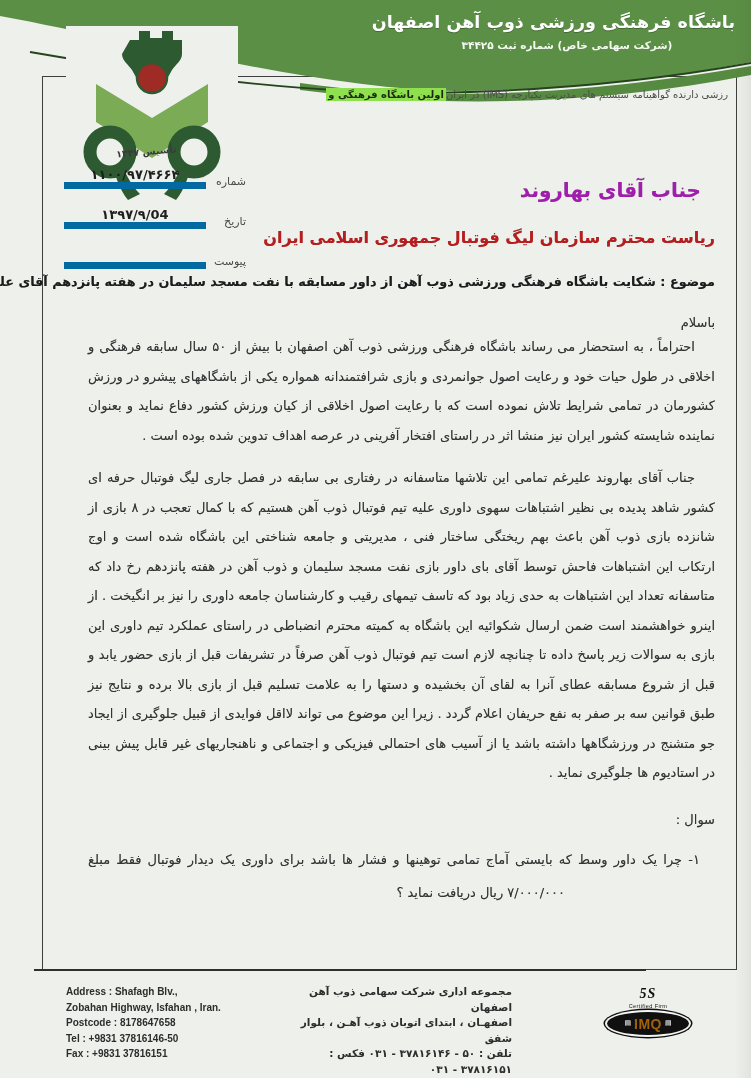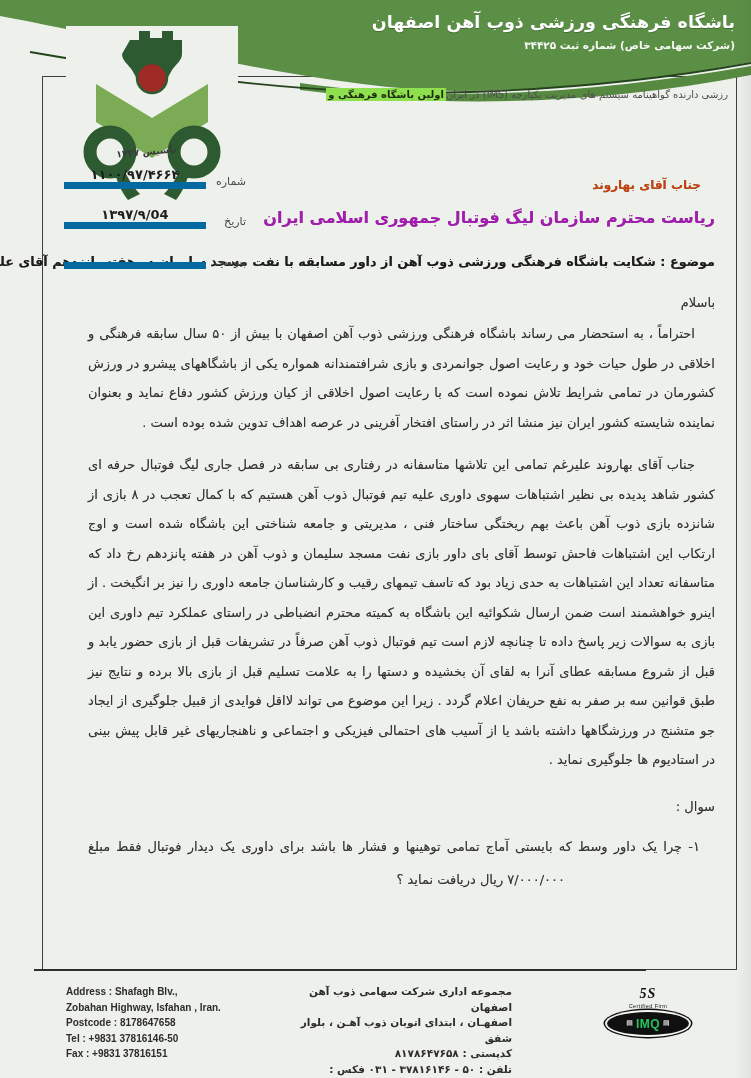--- a/index.html
+++ b/index.html
@@ -6,21 +6,21 @@
   body{
     width:751px;height:1078px;position:relative;overflow:hidden;
     background:#eef0ec;
     font-family:"DejaVu Sans",sans-serif;
   }
   .page{position:absolute;inset:0;}
   
   .band-svg{position:absolute;top:0;left:0;z-index:3;}
   .header-text{
     position:absolute;top:12px;right:16px;width:336px;z-index:4;
-    text-align:right;color:#ffffff;direction:rtl;
+    text-align:center;color:#ffffff;direction:rtl;
   }
   .club-name{font-size:17.5px;font-weight:bold;white-space:nowrap;
     text-shadow:0 1px 0 rgba(0,0,0,.25);letter-spacing:-.2px;}
   .registration{font-size:10.5px;font-weight:bold;margin-top:7px;opacity:.95;}
   
   .letter-box{
     position:absolute;left:42px;top:76px;width:693px;height:892px;
     border:1.3px solid #3f3f3f;z-index:1;background:transparent;
   }
   .edge-shade{position:absolute;top:0;right:0;width:16px;height:1078px;z-index:9;
@@ -45,26 +45,26 @@
   .meta-line{flex:1;border-bottom:7px solid #0369a1;height:24px;position:relative;}
   .meta-value{
     position:absolute;bottom:0;right:0;left:0;text-align:center;
     font-size:13px;font-weight:bold;color:#1e1e1e;letter-spacing:.5px;white-space:nowrap;
   }
   
   .content{
     position:absolute;right:36px;left:88px;top:178px;z-index:4;direction:rtl;
     color:#343434;text-shadow:0 0 .5px rgba(60,60,60,.45);
   }
-  .recipient1{font-size:12px;font-weight:bold;color:#c2410c;padding-right:14px;white-space:nowrap;}
-  .recipient2{font-size:16px;font-weight:bold;color:#a21caf;margin-top:16px;white-space:nowrap;}
+  .recipient1{font-size:20px;font-weight:bold;color:#a21caf;padding-right:14px;white-space:nowrap;}
+  .recipient2{font-size:16px;font-weight:bold;color:#b91c1c;margin-top:26px;white-space:nowrap;}
   .subject{font-size:12.8px;font-weight:bold;color:#1c1c1c;margin-top:27px;white-space:nowrap;letter-spacing:-.25px;}
   .salutation{font-size:13px;margin-top:26px;text-align:right;}
   .para{font-size:13px;line-height:29.5px;text-align:justify;text-indent:20px;}
-  .p1{margin-top:9px;}
+  .p1{margin-top:2px;}
   .p2{margin-top:13px;}
   .q-head{font-size:13px;margin-top:24px;}
   .q1{font-size:13px;line-height:33px;margin-top:16px;text-align:justify;
       padding-right:150px;text-indent:-135px;}
   
   .footer-rule{position:absolute;left:34px;top:969px;width:612px;height:2px;background:#2f2f2f;z-index:2;}
   .footer{position:absolute;left:66px;right:14px;top:984px;display:flex;direction:ltr;z-index:4;}
   .f-en{width:190px;font-family:"Liberation Sans",sans-serif;font-size:10px;font-weight:bold;
         color:#2d2d2d;line-height:15.5px;}
   .f-fa{width:236px;margin-left:20px;direction:rtl;font-size:10.5px;font-weight:bold;
@@ -72,21 +72,21 @@
   .f-spacer{flex:1;}
   .badge{width:106px;margin-right:36px;margin-top:2px;text-align:center;
         font-family:"Liberation Serif","DejaVu Serif",serif;color:#111;}
   .badge-5s{font-size:14px;font-style:italic;font-weight:bold;letter-spacing:1px;}
   .badge-cert{font-size:5.5px;font-family:"Liberation Sans",sans-serif;letter-spacing:.4px;margin-top:1px;}
   .imq{
     margin:1px auto 0;width:86px;height:27px;background:#101010;border-radius:50%;
     display:flex;align-items:center;justify-content:center;gap:3px;
     box-shadow:0 0 0 1.5px #101010, inset 0 0 0 2px #f4f4f0;
   }
-  .imq-txt{color:#22c55e;font-family:"Liberation Sans",sans-serif;font-weight:bold;font-size:12px;letter-spacing:.5px;}
+  .imq-txt{color:#a16207;font-family:"Liberation Sans",sans-serif;font-weight:bold;font-size:14px;letter-spacing:.5px;}
   .imq-mark{color:#fff;font-size:7px;line-height:7px;}
 </style>
 </head>
 <body>
 
 <div class="page">
 
   <svg class="band-svg" width="751" height="115" viewBox="0 0 751 115">
     <path d="M0,0 H751 V62 C660,80 555,91 455,91 C330,90 140,42 0,16 Z" fill="#5b8f45"></path>
     <path d="M300,83 C430,101 570,97 751,66 L751,75 C590,106 440,108 300,90 Z" fill="#568a40"></path>
@@ -163,21 +163,20 @@
     <div class="f-en">
       <div>Address : Shafagh Blv.,</div>
       <div>Zobahan Highway, Isfahan , Iran.</div>
       <div>Postcode : 8178647658</div>
       <div>Tel : +9831 37816146-50</div>
       <div>Fax : +9831 37816151</div>
     </div>
     <div class="f-fa">
       <div>مجموعه اداری شرکت سهامی ذوب آهن اصفهان</div>
       <div>اصفهـان ، ابتدای اتوبان ذوب آهـن ، بلوار شفق</div>
-      <div>کدپستی : ۸۱۷۸۶۴۷۶۵۸</div>
       <div>تلفن : ۵۰ - ۳۷۸۱۶۱۴۶ - ۰۳۱   فکس : ۳۷۸۱۶۱۵۱ - ۰۳۱</div>
 
     </div>
     <div class="f-spacer"></div>
     <div class="badge">
       <div class="badge-5s">5S</div>
       <div class="badge-cert">Certified Firm</div>
       <div class="imq">
         <span class="imq-mark">▤</span>
         <span class="imq-txt">IMQ</span>

